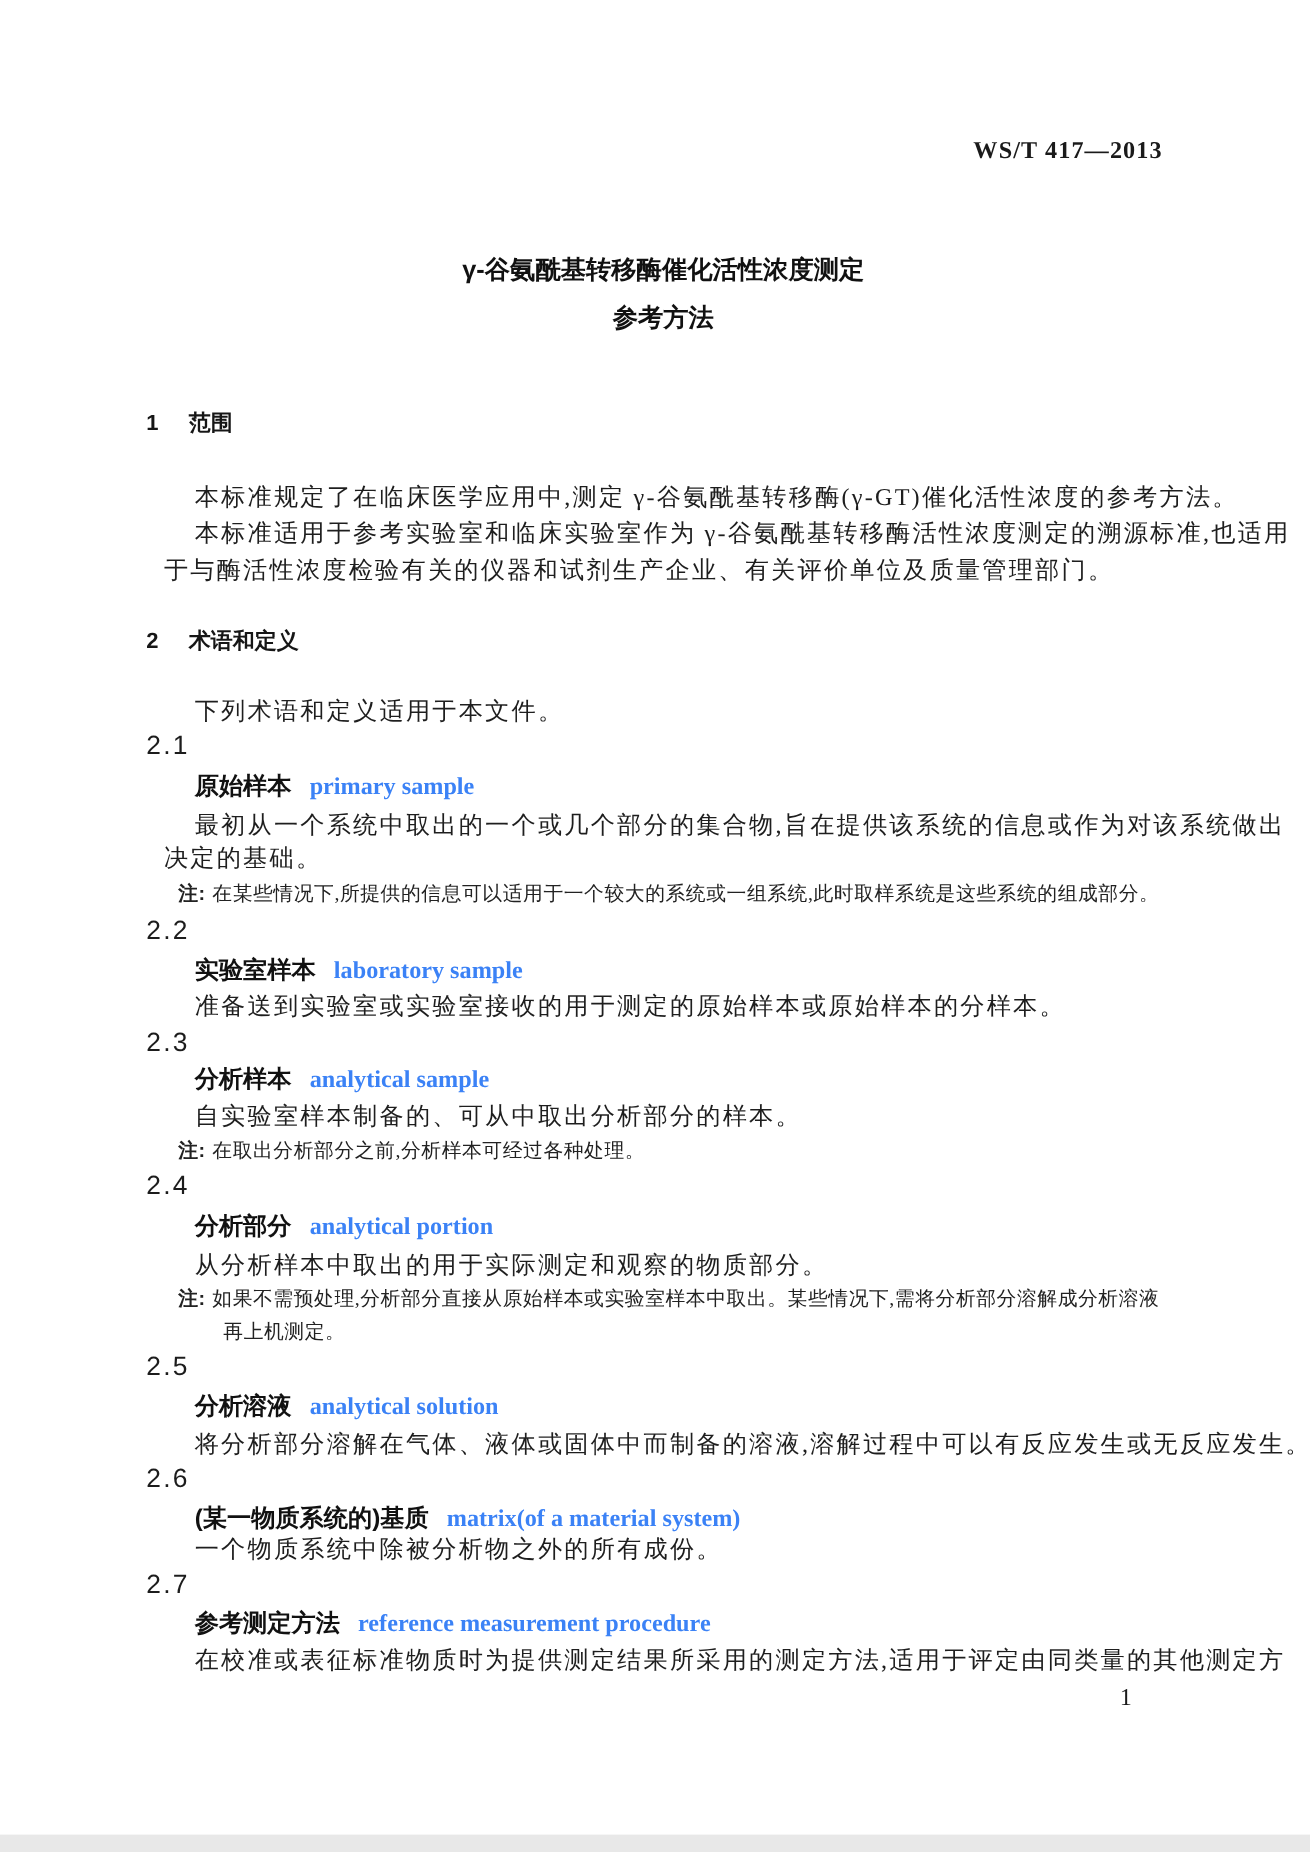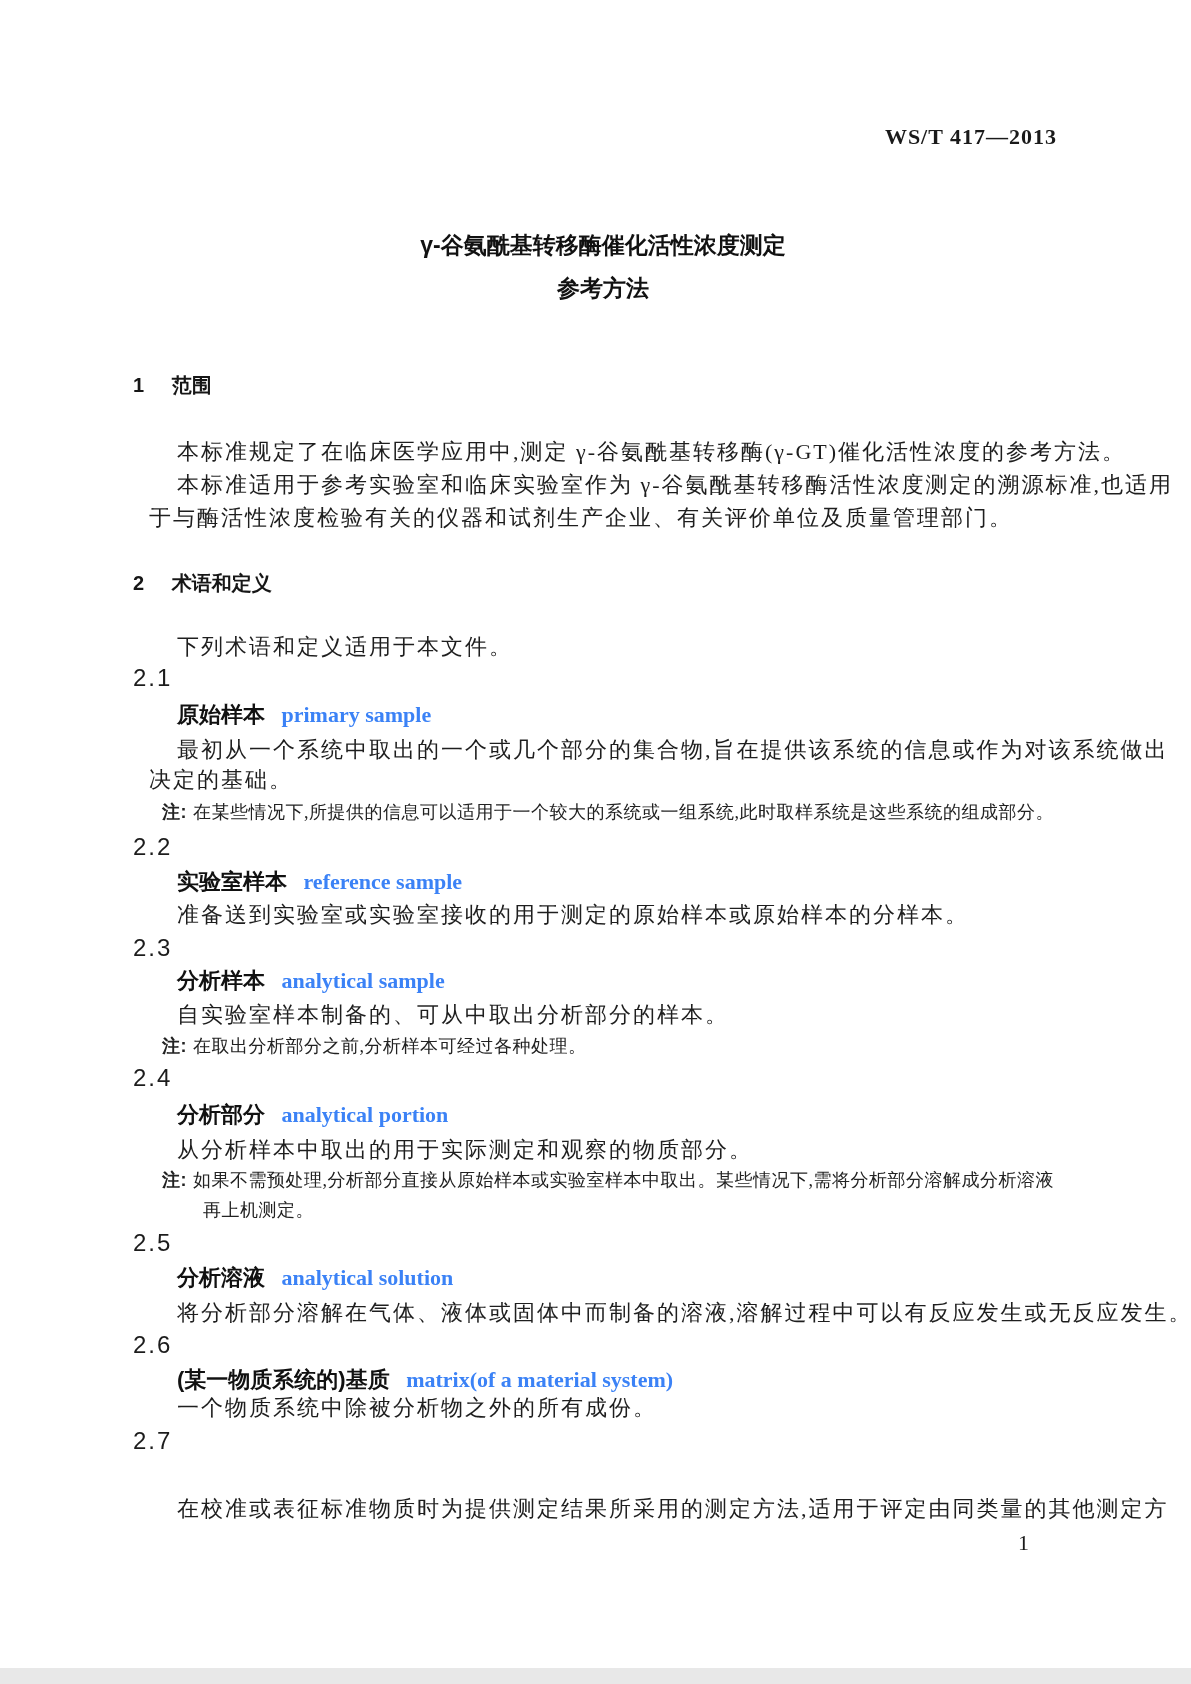--- a/index.html
+++ b/index.html
@@ -116,21 +116,21 @@
   </div>
   <div class="abs body-line ind" style="top:736px">最初从一个系统中取出的一个或几个部分的集合物,旨在提供该系统的信息或作为对该系统做出</div>
   <div class="abs body-line flush" style="top:766px">决定的基础。</div>
   <div class="abs note-line note-start" style="top:800px">
     <span class="note-label">注:</span><span>在某些情况下,所提供的信息可以适用于一个较大的系统或一组系统,此时取样系统是这些系统的组成部分。</span>
   </div>
 
   <div class="abs term-id" style="top:833px">2.2</div>
   <div class="abs term-heading" style="top:868px">
     <span class="zh">实验室样本</span>
-    <span class="en">reference sample</span>
+    <span class="en">laboratory sample</span>
   </div>
   <div class="abs body-line ind" style="top:901px">准备送到实验室或实验室接收的用于测定的原始样本或原始样本的分样本。</div>
 
   <div class="abs term-id" style="top:934px">2.3</div>
   <div class="abs term-heading" style="top:967px">
     <span class="zh">分析样本</span>
     <span class="en">analytical sample</span>
   </div>
   <div class="abs body-line ind" style="top:1001px">自实验室样本制备的、可从中取出分析部分的样本。</div>
   <div class="abs note-line note-start" style="top:1034px">
@@ -156,17 +156,21 @@
   <div class="abs body-line ind" style="top:1299px">将分析部分溶解在气体、液体或固体中而制备的溶液,溶解过程中可以有反应发生或无反应发生。</div>
 
   <div class="abs term-id" style="top:1331px">2.6</div>
   <div class="abs term-heading" style="top:1366px">
     <span class="zh">(某一物质系统的)基质</span>
     <span class="en">matrix(of a material system)</span>
   </div>
   <div class="abs body-line ind" style="top:1394px">一个物质系统中除被分析物之外的所有成份。</div>
 
   <div class="abs term-id" style="top:1427px">2.7</div>
+  <div class="abs term-heading" style="top:1462px">
+    <span class="zh">参考测定方法</span>
+    <span class="en">reference measurement procedure</span>
+  </div>
   <div class="abs body-line ind" style="top:1495px">在校准或表征标准物质时为提供测定结果所采用的测定方法,适用于评定由同类量的其他测定方</div>
 
   <div class="abs page-num">1</div>
 
 </div>
 
 </body></html>

